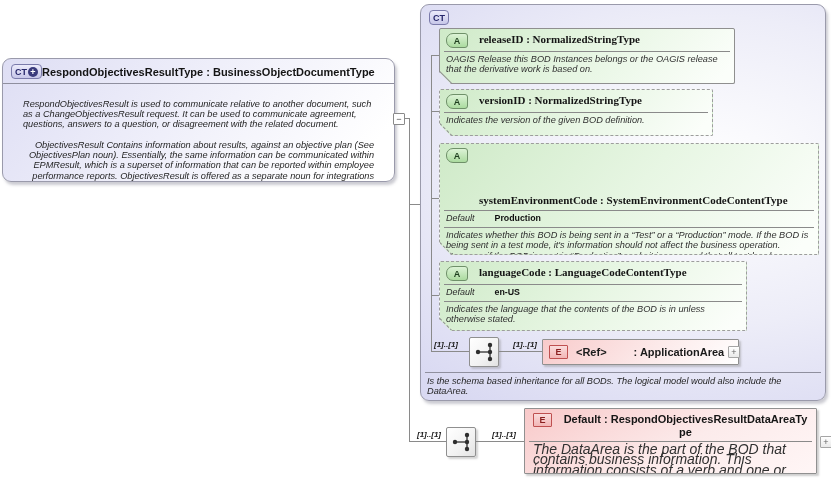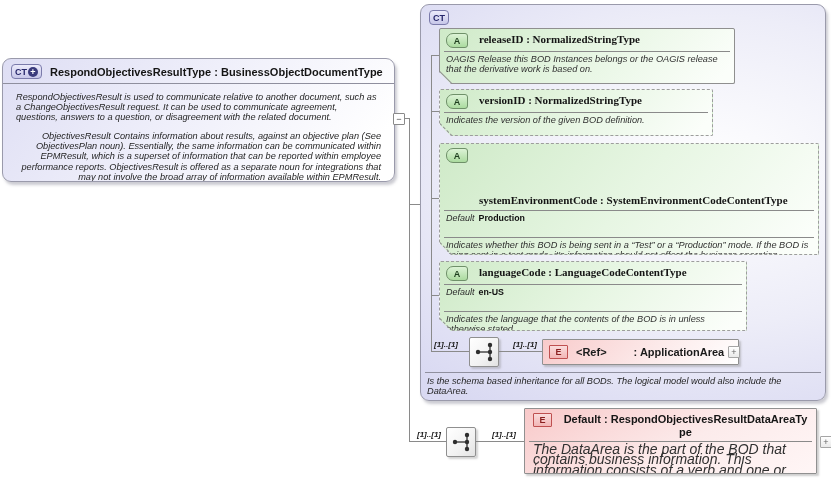--- a/index.html
+++ b/index.html
@@ -18,25 +18,25 @@
     z-index:1;overflow:hidden;
   }
   #left-box{
     left:2px;top:58px;width:391px;height:122px;
     background:linear-gradient(130deg,#dedef4 0%,#efeffa 45%,#ffffff 90%);
   }
   #right-box{
     left:420px;top:4px;width:404px;height:395px;overflow:visible;
     background:radial-gradient(ellipse 430px 280px at 72% 42%,#ffffff 0%,#ededf8 55%,#d9d9f2 100%);
   }
-  .box-header{display:flex;align-items:center;gap:8px;padding:4px 8px 2px 8px;height:17px;}
+  .box-header{display:flex;align-items:center;gap:0;padding:4px 8px 2px 8px;height:17px;}
   .box-title{font-weight:bold;font-size:11px;color:#141414;white-space:nowrap;}
   .header-sep{border-top:1px solid #8f8f9e;margin:1px 0 0 0;height:0;}
   .box-desc{padding:4px 9px;font-style:italic;font-size:9.2px;line-height:10.1px;color:#1f1f1f;}
-  .box-desc p{margin:4px;}
+  .box-desc p{margin:11px;}
   .box-desc p + p{margin-top:9px;text-align:right;}
 
   
   .ct-badge{
     display:inline-flex;align-items:center;justify-content:center;gap:1px;
     height:13px;padding:0 3px;border:1px solid #7b7bab;border-radius:4px;
     background:linear-gradient(#ecebfb,#c7c7e9);
     font-weight:bold;font-size:9px;color:#26266a;flex:none;
   }
   .derived-dot{
@@ -66,21 +66,21 @@
     overflow:hidden;z-index:2;
   }
   .attr-box.optional{border-style:dashed;border-color:#9d9d9d;}
   .chamfer{position:absolute;left:0;bottom:11px;width:18px;height:0;
     border-top:1px solid #8f8f8f;transform:rotate(45deg);transform-origin:0 0;}
   .optional .chamfer{border-top-style:dashed;}
   .attr-head{display:flex;align-items:flex-start;gap:11px;padding:4px 6px 2px 6px;}
   .attr-title{font-weight:bold;font-size:11px;line-height:13px;color:#151515;flex:1;font-family:Liberation Serif, serif;}
   .attr-title.center{text-align:left;word-break:break-all;margin-top:46px;}
   .attr-sep{border-top:1px solid #8a8a8a;height:0;margin:1px 4px 0 4px;}
-  .default-row{display:flex;align-items:baseline;gap:4px;padding:2px 6px 13px 6px;}
+  .default-row{display:flex;align-items:baseline;gap:20px;padding:2px 6px 3px 6px;}
   .default-label{font-style:italic;font-size:9px;color:#2b2b2b;}
   .default-value{font-weight:bold;font-size:8.8px;color:#111111;}
   .attr-desc{padding:2px 6px 4px 6px;font-style:italic;font-size:9.2px;line-height:10.4px;color:#303030;}
 
   
   .elem-ref{
     position:absolute;display:flex;align-items:center;padding:0 6px;
     border:1px solid #909090;border-radius:1px;
     background:linear-gradient(130deg,#f8cbcb 0%,#fce9e9 55%,#ffffff 100%);
     box-shadow:2px 2px 2px rgba(130,130,130,.4);z-index:2;

